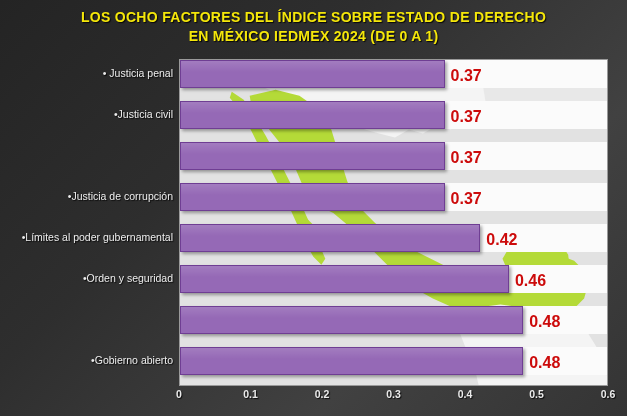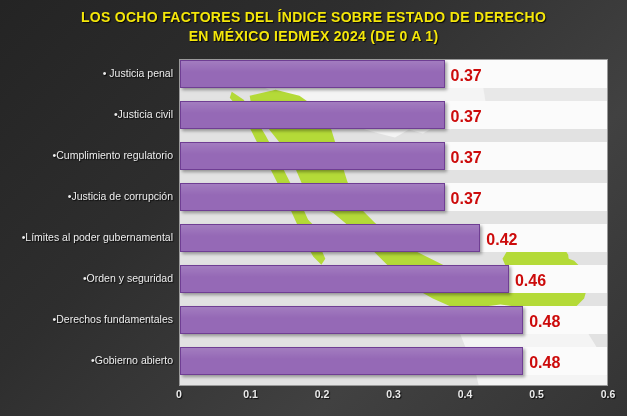--- a/index.html
+++ b/index.html
@@ -94,25 +94,23 @@
 <body>
 
 <div id="title-block">
   <span class="t-line">LOS OCHO FACTORES DEL ÍNDICE SOBRE  ESTADO DE DERECHO</span>
   <span class="t-line">EN MÉXICO IEDMEX 2024 (DE 0 A 1)</span>
 </div>
 
 <div id="cat-col">
     <div class="cat" style="top: 8px;">• Justicia penal</div>
     <div class="cat" style="top: 49px; padding-left: 40px;">•Justicia civil</div>
-    <div class="cat" style="top: 90px;">•Cumplimiento regulatorio</div>
     <div class="cat" style="top: 131px;">•Justicia de corrupción</div>
     <div class="cat" style="top: 172px;">•Límites al poder gubernamental</div>
     <div class="cat" style="top: 213px;">•Orden y seguridad</div>
-    <div class="cat" style="top: 254px;">•Derechos fundamentales</div>
     <div class="cat" style="top: 295px;">•Gobierno abierto</div>
   </div>
 
 <div id="chart-area">
 
   <svg id="map-layer" viewBox="0 0 429 327" preserveAspectRatio="none">
     <rect x="0" y="0" width="429" height="327" fill="#e2e2e2"></rect>
 
     <path fill="#f4f4f4" d="M0,0 L429,0 L429,52 L400,55 L380,62 L360,58 L340,64 L320,60 L300,66
       L286,62 L272,70 L258,66 L244,74 L230,70 L216,78 L200,74 L186,70 L170,64 L150,56 L130,48

